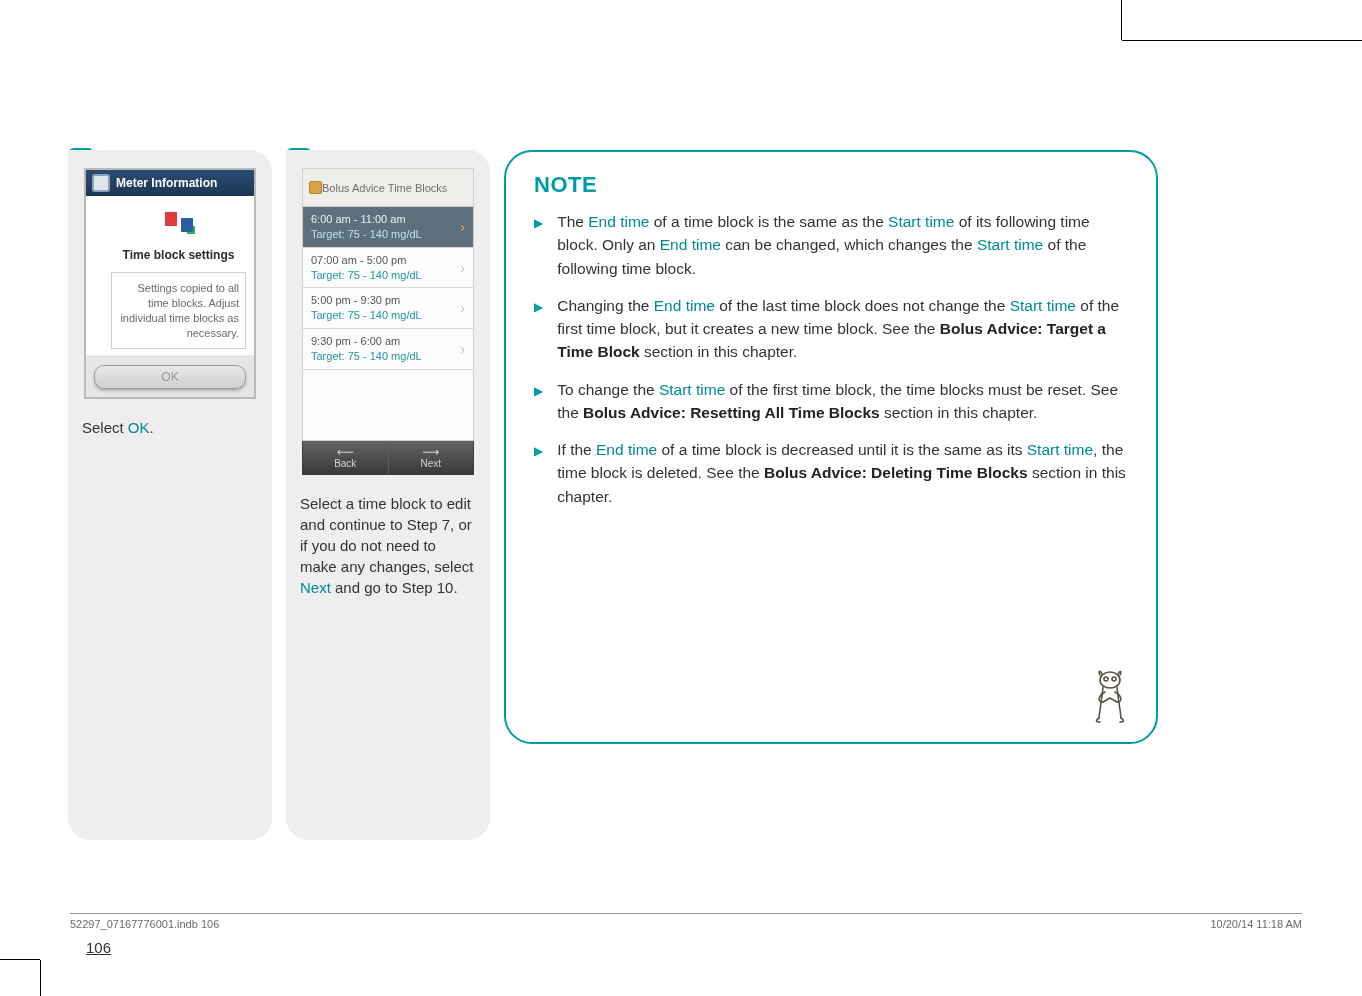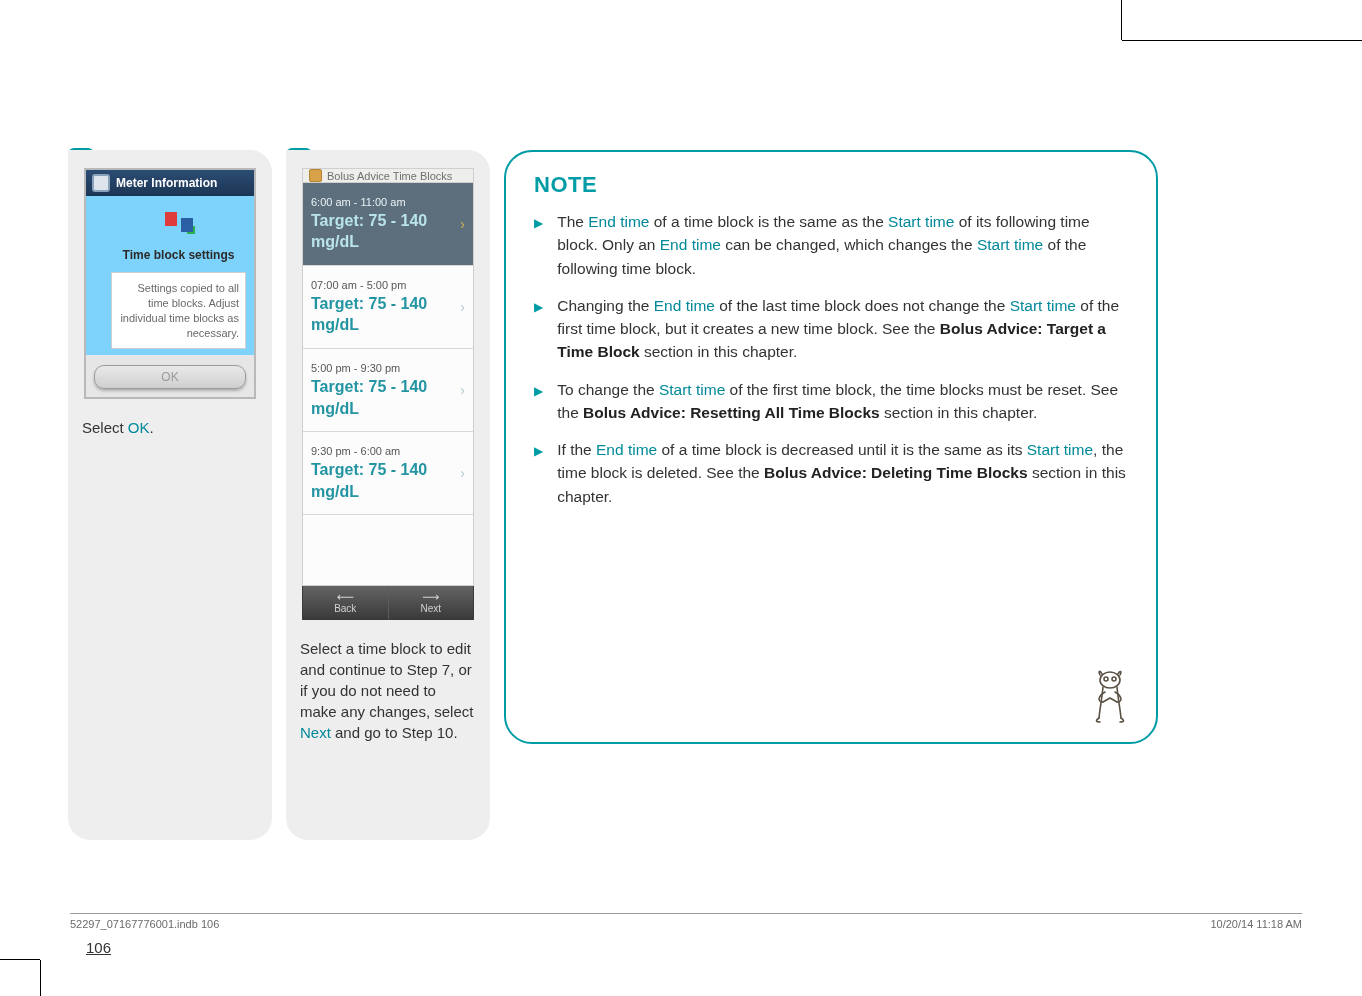--- a/index.html
+++ b/index.html
@@ -73,21 +73,21 @@
     font-weight: 700;
     padding: 4px 6px;
     display: flex;
     align-items: center;
     gap: 6px;
   }
   .d5-title .ic {
     width: 18px; height: 18px; background: #dfe5ec; border: 2px solid #8aa2bc; border-radius: 3px;
   }
   .d5-mid {
-    background: #7dd3fc;
+    background: #ffffff;
     padding: 14px 8px 6px 25px;
     text-align: center;
   }
   .d5-mid .glyph {
     width: 32px; height: 24px; margin: 0 auto 14px auto;
     background:
       linear-gradient(#e03b3b,#e03b3b) left 2px top 2px / 12px 14px no-repeat,
       linear-gradient(#2a5fa6,#2a5fa6) right 2px bottom 2px / 12px 14px no-repeat,
       linear-gradient(#2bb24c,#2bb24c) right 0 bottom 0 / 8px 8px no-repeat;
   }
@@ -106,34 +106,34 @@
     box-shadow: 0 2px 3px rgba(0,0,0,0.25);
   }
 
   
   .device6 {
     width: 172px;
     margin: 0 auto 18px auto;
     font-family: Arial, sans-serif;
   }
   .d6-title {
-    background: #eeeeea; font-size: 11px; color: #6f6f6f; padding: 0 6px;
-    display: flex; align-items: center; gap: 5px; border: 1px solid #cfcfcf; border-bottom: none;
+    background: #eeeeea; font-size: 11px; color: #6f6f6f; padding: 12px 6px;
+    display: flex; align-items: center; border: 1px solid #cfcfcf; border-bottom: none;
   }
   .d6-title .ic { width: 13px; height: 13px; background:#d7a24a; border:1px solid #b5832d; border-radius:2px;}
   .d6-list { border: 1px solid #cfcfcf; }
   .d6-row {
     display: flex; justify-content: space-between; align-items: center;
-    padding: 12px 8px; border-bottom: 1px solid #d8d8d8; background:#fcfcfc;
+    padding: 5px 8px; border-bottom: 1px solid #d8d8d8; background:#fcfcfc;
   }
   .d6-row.sel { background:#5d6f7c; }
   .d6-row .txt { font-size: 11px; line-height: 1.35; }
   .d6-row .t1 { color:#565656; }
   .d6-row.sel .t1 { color:#eaf2f6; }
-  .d6-row .t2 { color:#2394a2; font-size: 16px; font-weight: bold; }
+  .d6-row .t2 { color:#2394a2; font-size: 11px; }
   .d6-row.sel .t2 { color:#b9e4ea; }
   .d6-row .chev { color:#b6c9d0; font-size: 14px; }
   .d6-row.sel .chev { color:#d8b24a; }
   .d6-foot {
     background: linear-gradient(#646464,#3a3a3a);
     display: flex; border: 1px solid #3a3a3a; border-top:none;
   }
   .d6-fbtn {
     flex: 1; text-align: center; color:#cfd3d6; font-size: 10px; padding: 5px 0;
     border-right: 1px solid #5c5c5c;

